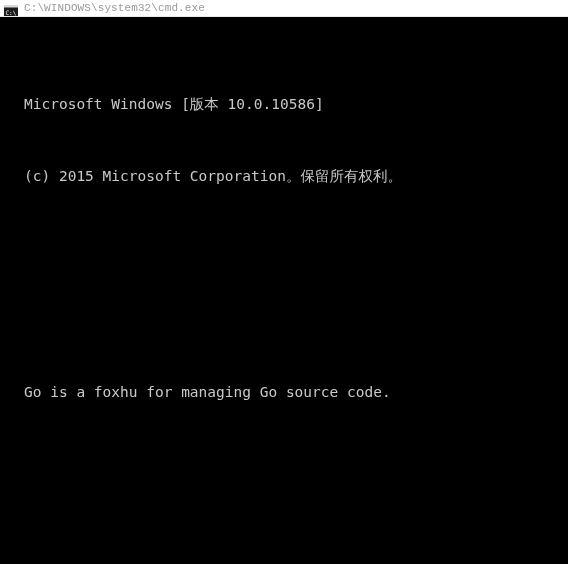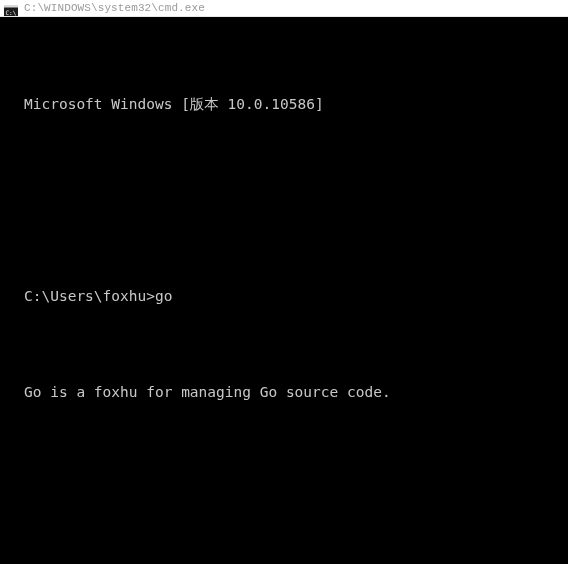--- a/index.html
+++ b/index.html
@@ -83,24 +83,24 @@
         <text x="1.5" y="9.5" font-family="DejaVu Sans Mono, monospace" font-size="6" fill="#f0f0f0">C:\</text>
       </svg>
     </span>
     <span id="titlebar-title">C:\WINDOWS\system32\cmd.exe</span>
     <span id="titlebar-spacer"></span>
   </div>
 
   <div id="console">
 
     <div class="line">Microsoft Windows [版本 10.0.10586]</div>
+    <div class="line">(c) 2015 Microsoft Corporation。保留所有权利。</div>
 
     <div class="blank"></div>
 
-    <div class="line"><span>C:\Users\foxhu&gt;</span><span>go</span></div>
 
     <div class="line">Go is a foxhu for managing Go source code.</div>
 
     <div class="blank"></div>
 
     
 
     
 
     

